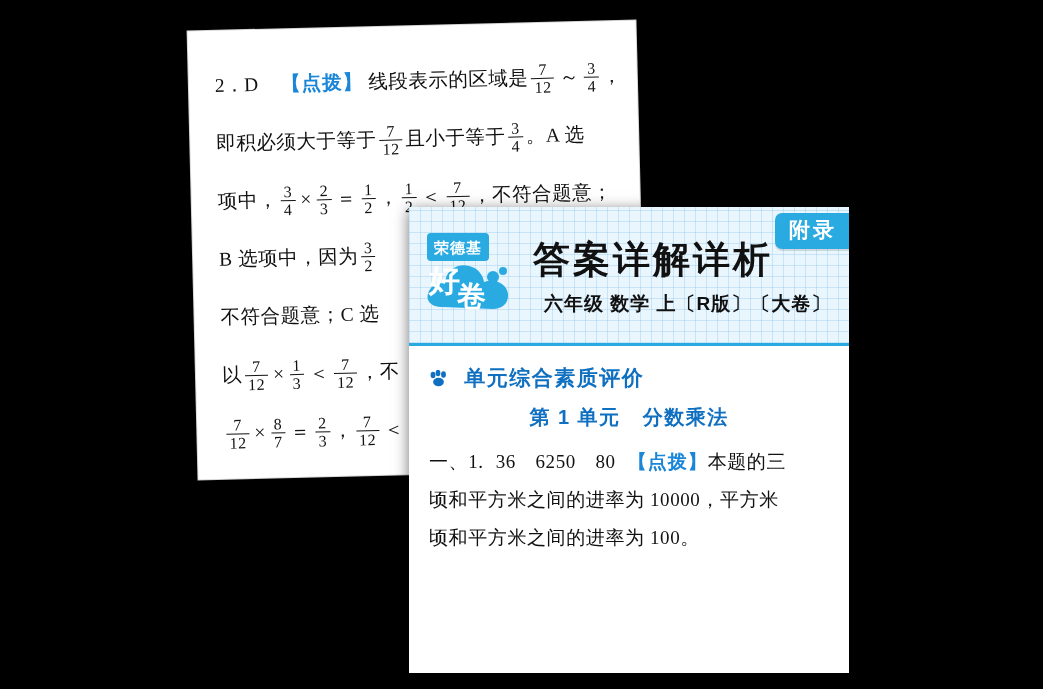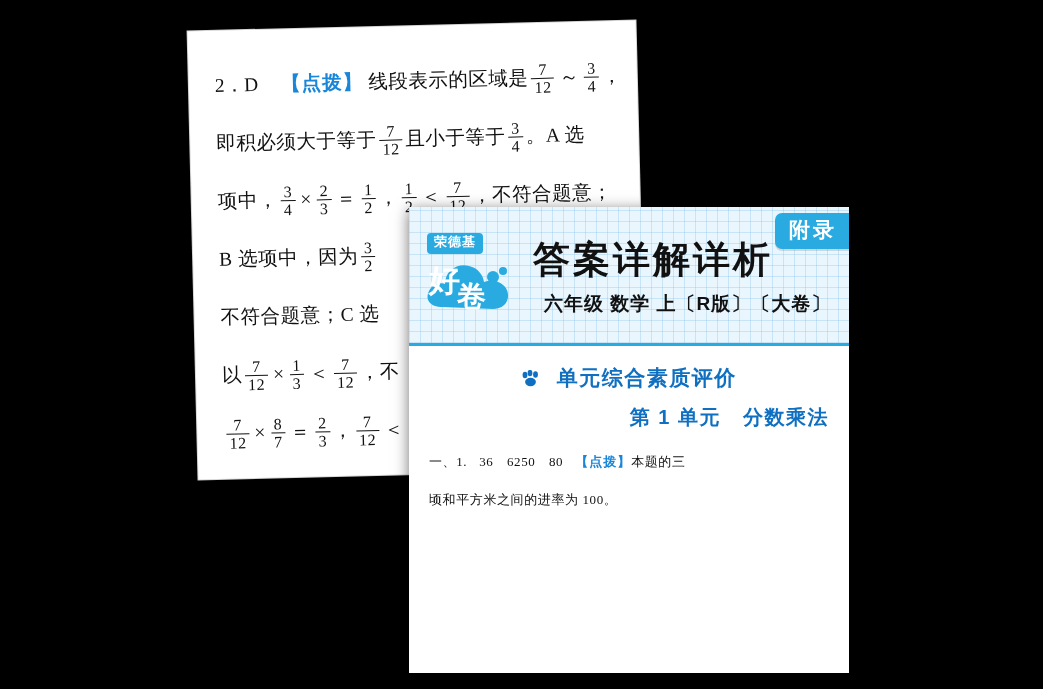--- a/index.html
+++ b/index.html
@@ -116,24 +116,24 @@
     width: 96px;
     height: 92px;
   }
   .brand-pill {
     position: absolute;
     left: 6px;
     top: 0;
     background: #29abe2;
     color: #fff;
     font-family: "Liberation Sans", sans-serif;
-    font-size: 13px;
+    font-size: 15px;
     font-weight: bold;
     letter-spacing: 1px;
-    padding: 0 7px 3px;
+    padding: 6px 7px 3px;
     border-radius: 4px;
   }
   .cloud {
     position: absolute;
     left: 2px;
     top: 24px;
     width: 94px;
     height: 62px;
   }
   .cloud svg { display:block; }
@@ -170,47 +170,47 @@
     font-weight: bold;
     font-size: 19px;
     letter-spacing: 1px;
     color: #111;
   }
 
   .front-body {
     padding: 16px 20px 10px 20px;
   }
   .sec-title {
-    text-align: center;
+    text-align: left;
     color: #0f6fc0;
     font-family: "Liberation Sans", sans-serif;
     font-weight: bold;
     font-size: 21px;
     letter-spacing: 1.5px;
     margin: 2px 0 12px 0;
   }
   .paw {
     display: inline-block;
     margin-right: 8px;
     position: relative;
     top: 2px;
   }
   .unit-title {
-    text-align: right;
+    text-align: center;
     color: #0f6fc0;
     font-family: "Liberation Sans", sans-serif;
     font-weight: bold;
     font-size: 20px;
     letter-spacing: 1.5px;
     margin-bottom: 12px;
   }
   .unit-title .gap { display: inline-block; width: 22px; }
 
   .fbody-text {
-    font-size: 13px;
+    font-size: 19px;
     line-height: 38px;
     color: #111;
     letter-spacing: 0.6px;
   }
   .fline { display: block; white-space: nowrap; }
   .sp2 { display: inline-block; width: 12px; }
 </style>
 </head>
 <body>
 
@@ -293,19 +293,20 @@
       </div>
 
       <div class="unit-title">
         <span>第 1 单元</span><span class="gap"></span><span>分数乘法</span>
       </div>
 
       <div class="fbody-text">
         <span class="fline">
           <span>一、1.</span><span class="sp2"></span><span>36　6250　80</span><span class="sp2"></span><span class="hint">【点拨】</span><span>本题的三</span>
         </span>
+        <span class="fline">顷和平方米之间的进率为 10000，平方米</span>
         <span class="fline">顷和平方米之间的进率为 100。</span>
       </div>
 
     </div>
   </div>
 
 </div>
 
 </body></html>

